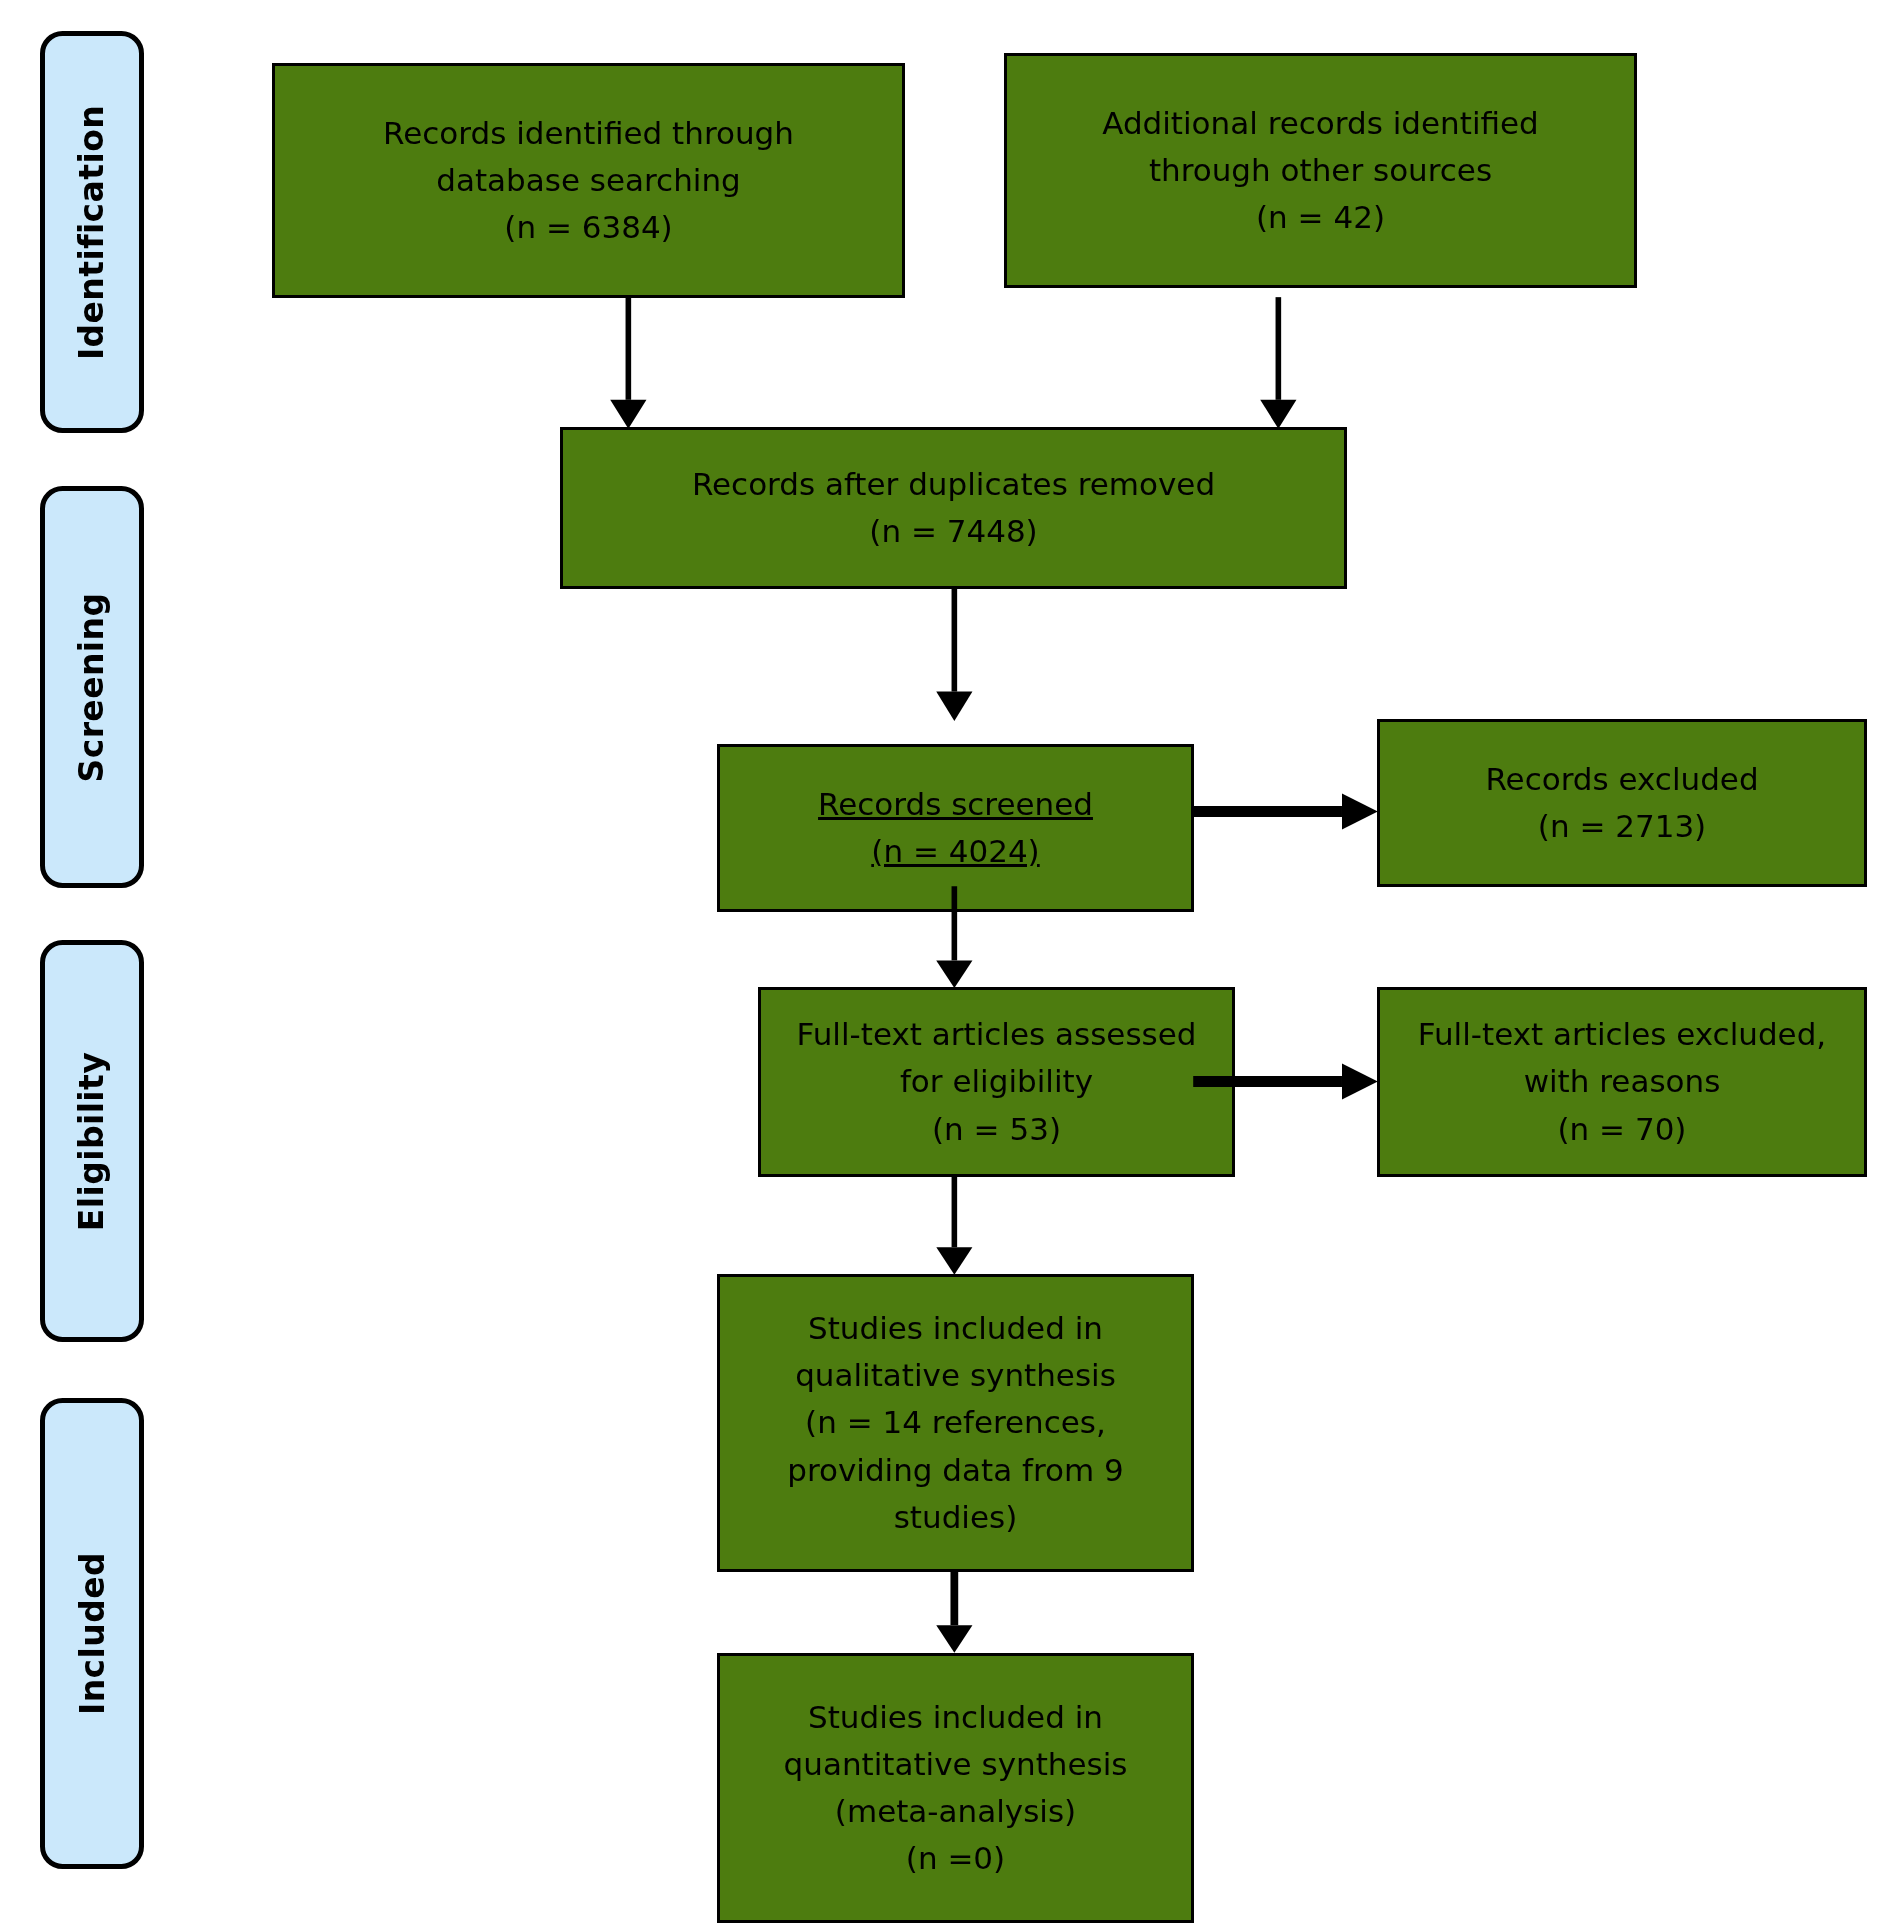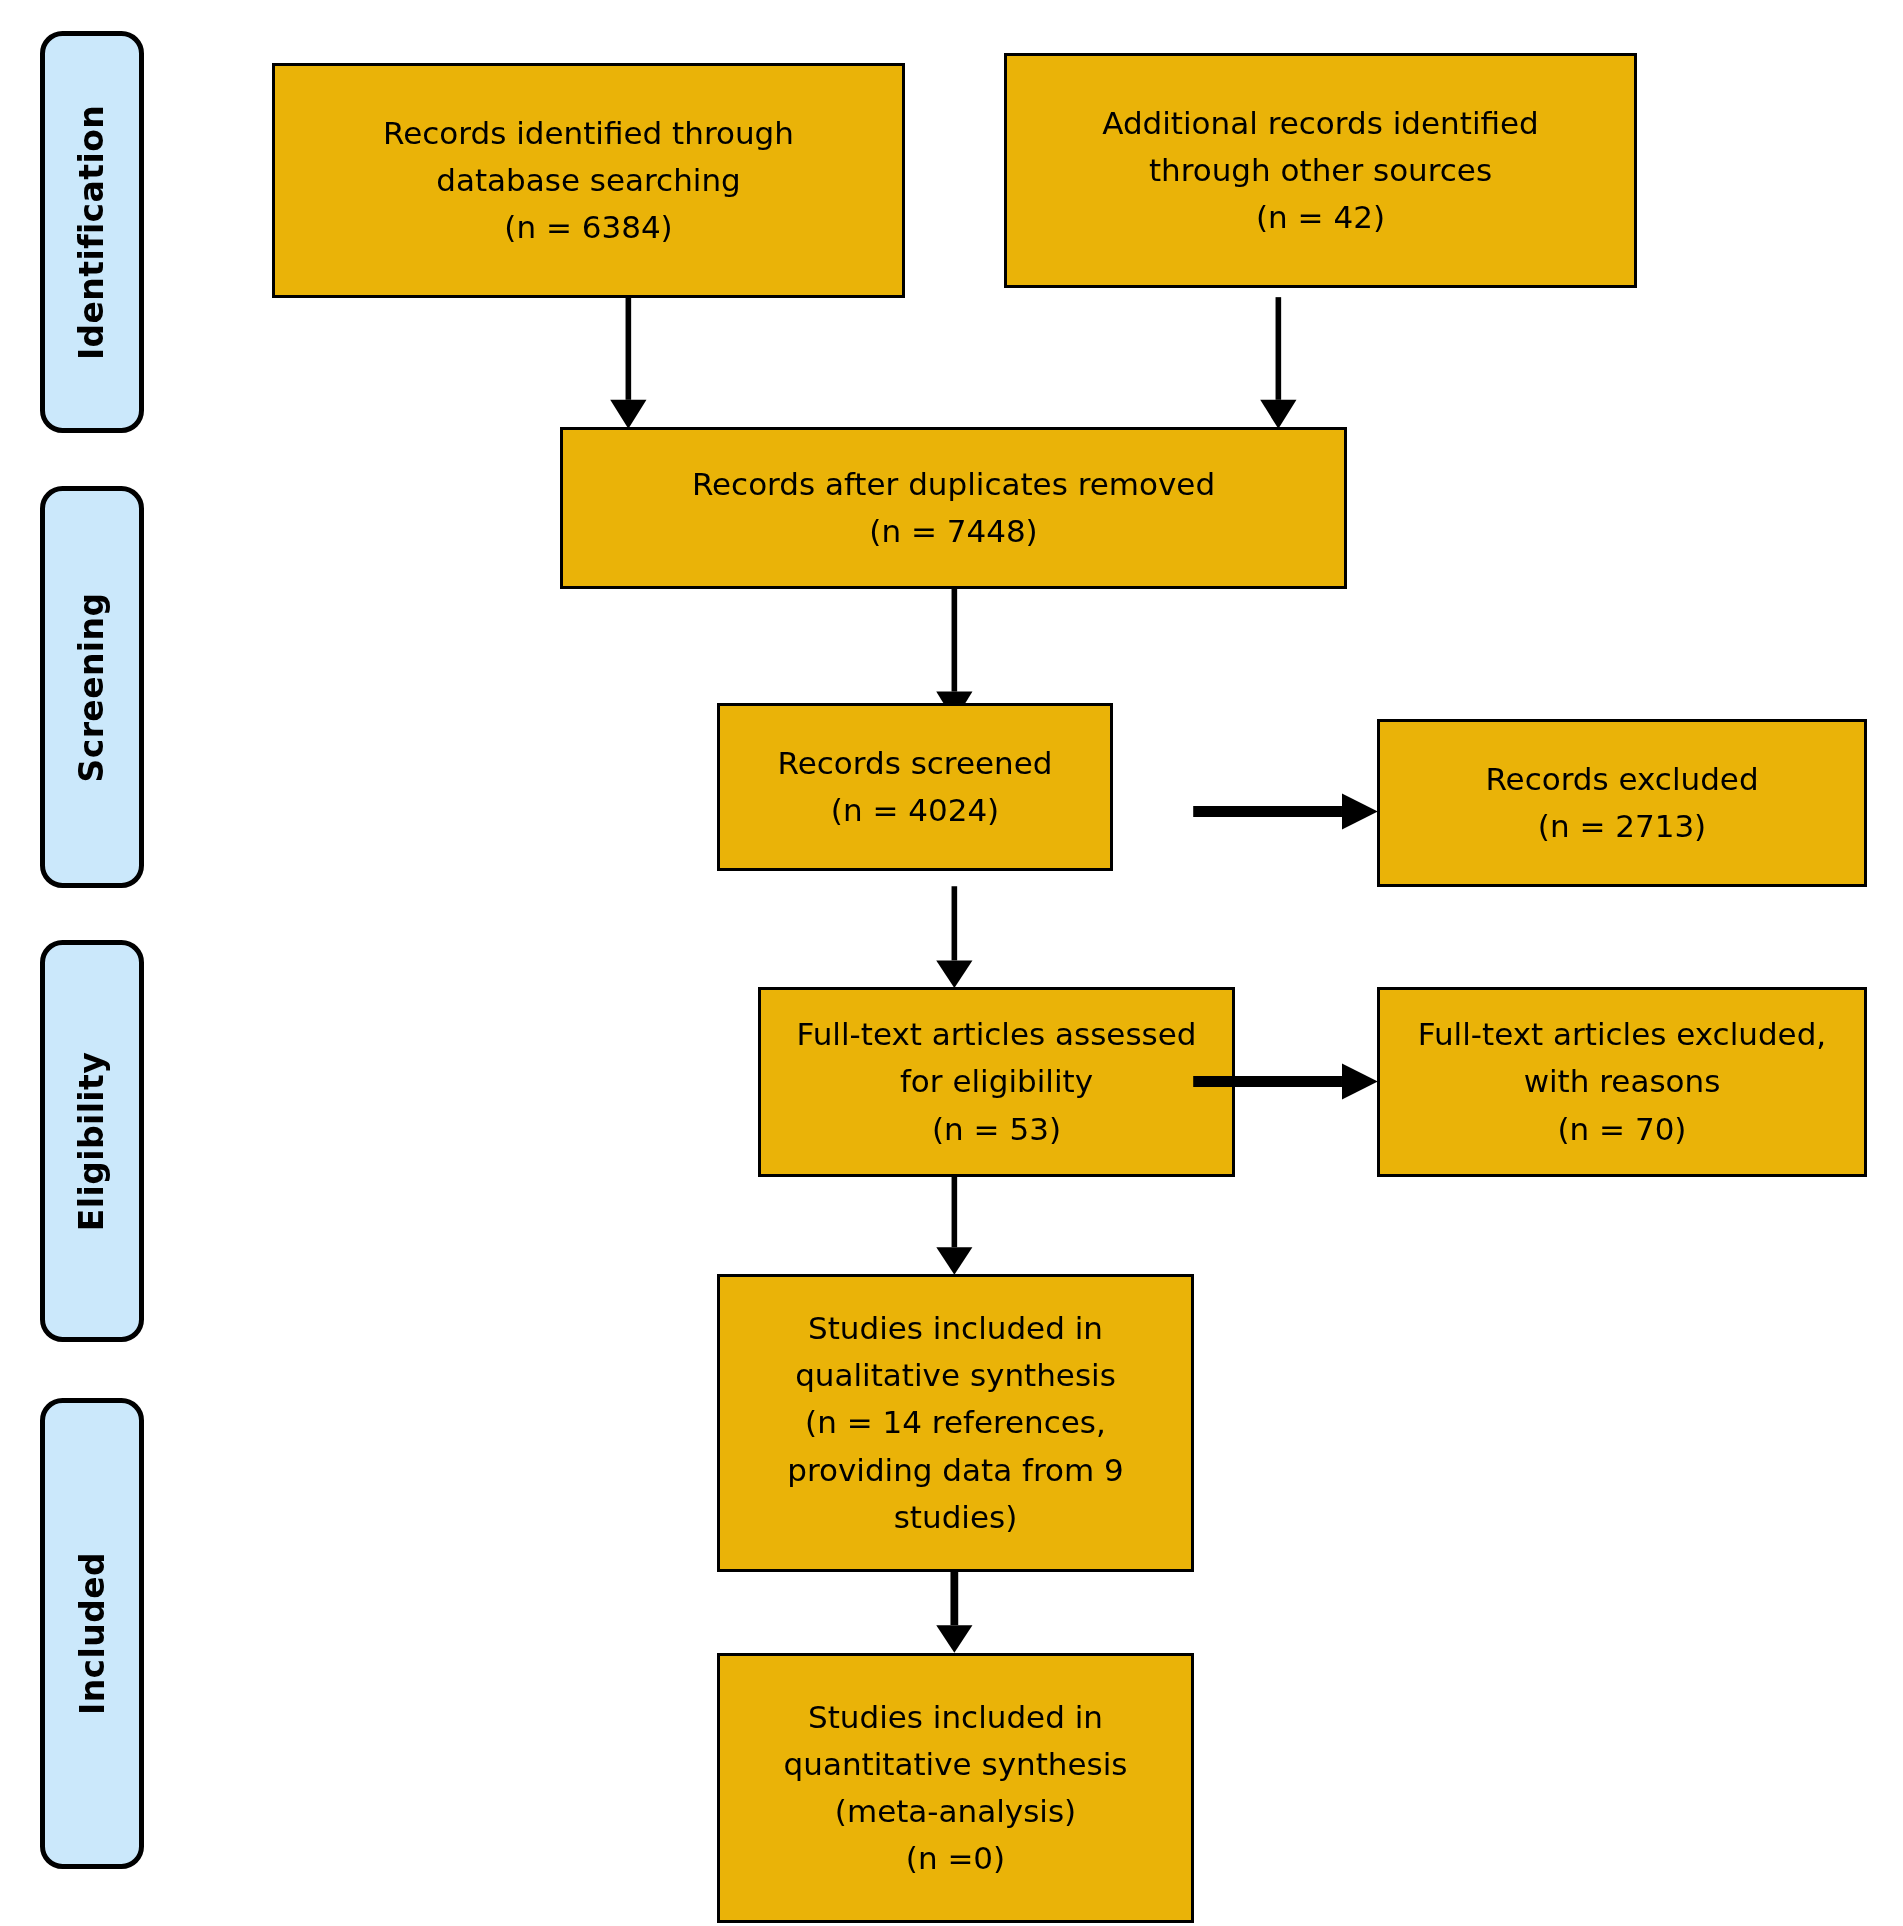--- a/index.html
+++ b/index.html
@@ -34,21 +34,21 @@
     font-weight: bold;
     font-size: 33px;
     line-height: 1;
     color: #000000;
     letter-spacing: 0.4px;
   }
 
   
   .flow-box {
     position: absolute;
-    background: #eab308;
+    background: #4d7c0f;
     border: 3.9px solid #000000;
     box-sizing: border-box;
     display: flex;
     align-items: center;
     justify-content: center;
     text-align: center;
   }
   .flow-box .box-text {
     font-size: 31px;
     line-height: 1.52;
@@ -118,21 +118,21 @@
 (n = 7448)</span>
   </div>
 
   <div class="conn" style="left:922px; top:588px; width:69px; height:136px;">
     <svg width="69" height="136" viewBox="0 0 160 315">
       <line x1="75" y1="0" x2="75" y2="240" stroke="#000000" stroke-width="13"></line>
       <polygon points="33,240 117,240 75,308" fill="#000000"></polygon>
     </svg>
   </div>
 
-  <div class="flow-box" style="left:717px; top:703px; width:396px; height:168px;">
+  <div class="flow-box" style="left:717px; top:744px; width:477px; height:168px;text-decoration:underline;">
     <span class="box-text">Records screened
 (n = 4024)</span>
   </div>
 
   <div class="flow-box" style="left:1377px; top:719px; width:490px; height:168px;">
     <span class="box-text">Records excluded
 (n = 2713)</span>
   </div>
 
   <div class="conn" style="left:1193px; top:777px; width:188px; height:69px;">

